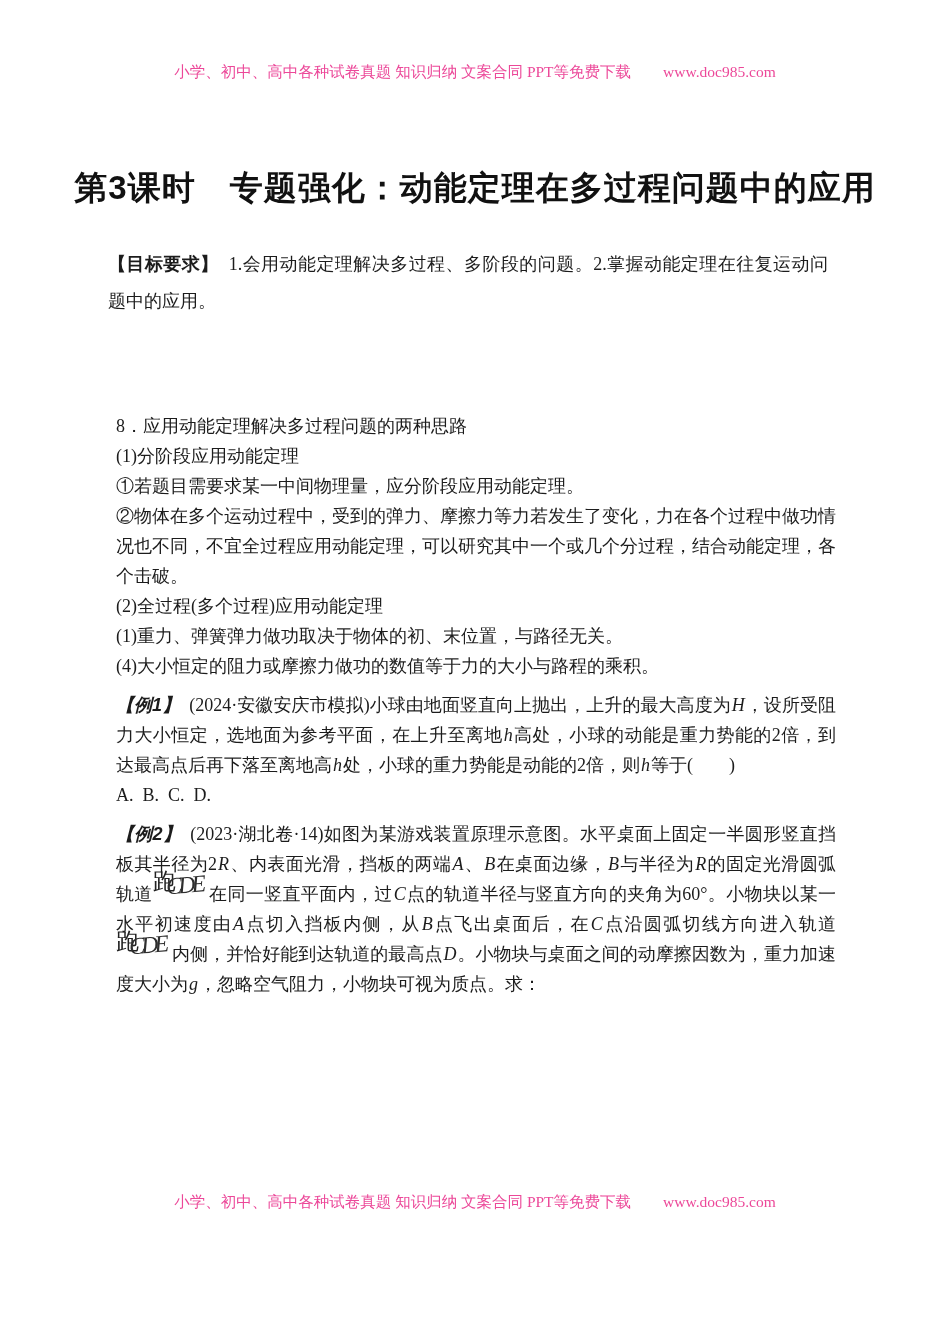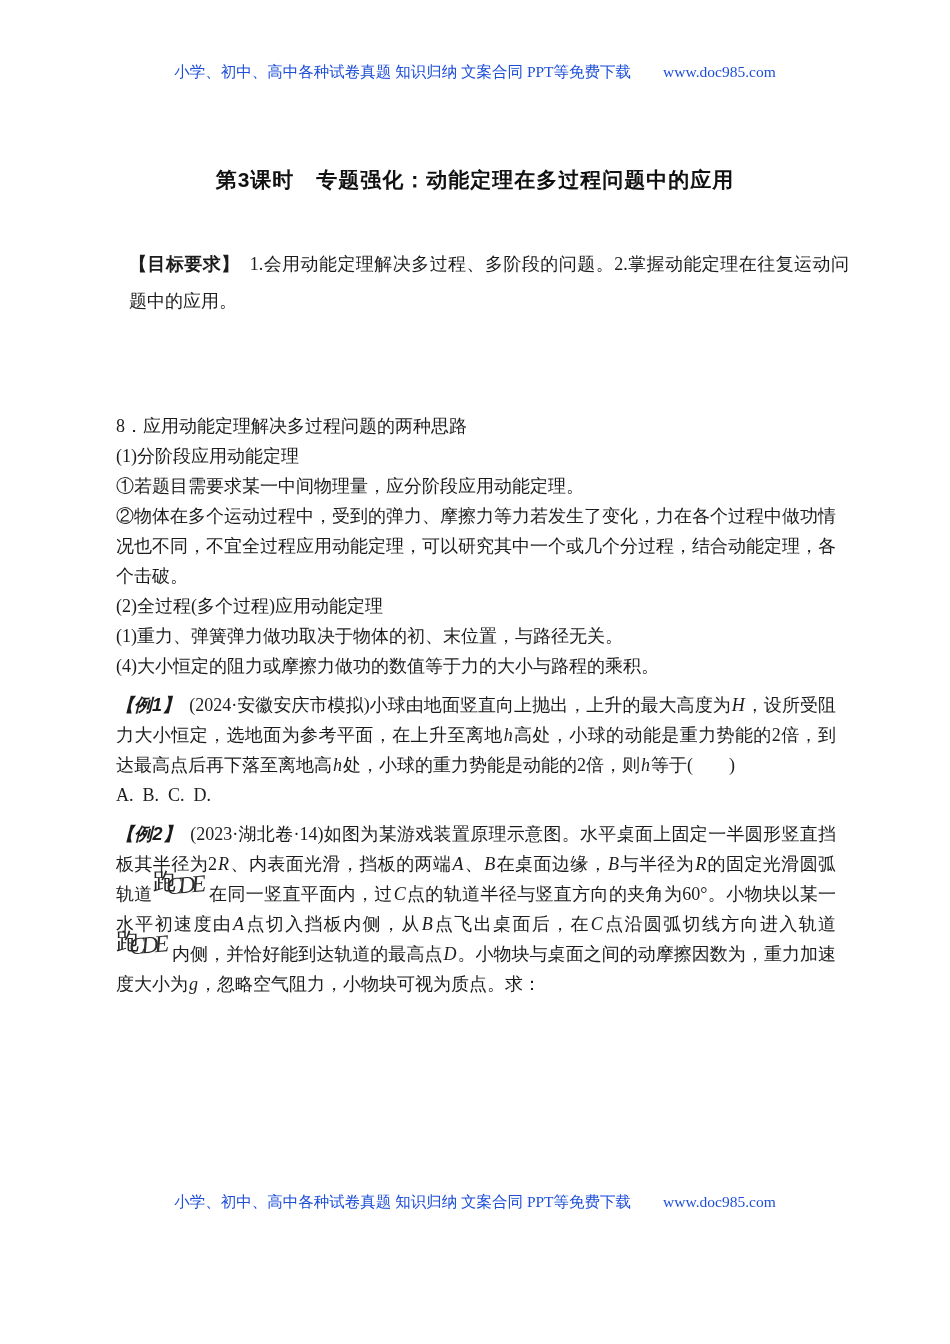--- a/index.html
+++ b/index.html
@@ -8,35 +8,35 @@
     width:950px;height:1344px;
     margin:0 auto;
     background:#ffffff;
     color:#1c1c1c;
     font-family:"Liberation Serif","DejaVu Serif",serif;
     overflow:hidden;
   }
   .page-header,.page-footer{
     position:absolute;left:0;width:100%;
     text-align:center;
-    font-size:15.5px;color:#1d4ed8;
+    font-size:15.5px;color:#ec4899;
     white-space:nowrap;
   }
   .page-header{top:62px;}
   .page-footer{top:1192px;}
   .site-url{margin-left:32px;}
   .doc-title{
     position:absolute;top:166px;left:0;width:100%;
     text-align:center;
     font-family:"Liberation Sans","DejaVu Sans",sans-serif;
-    font-weight:bold;font-size:21px;letter-spacing:1px;
+    font-weight:bold;font-size:33px;letter-spacing:1px;
     color:#111111;
   }
   .objective{
-    position:absolute;top:246px;left:129px;width:720px;
+    position:absolute;top:246px;left:108px;width:720px;
     font-size:18px;line-height:37px;text-align:justify;
   }
   .objective-label{
     font-family:"Liberation Sans","DejaVu Sans",sans-serif;
     font-weight:bold;margin-right:10px;
   }
   .section-heading{
     position:absolute;top:333px;left:0;width:100%;
     text-align:center;
     font-family:"Liberation Sans","DejaVu Sans",sans-serif;

